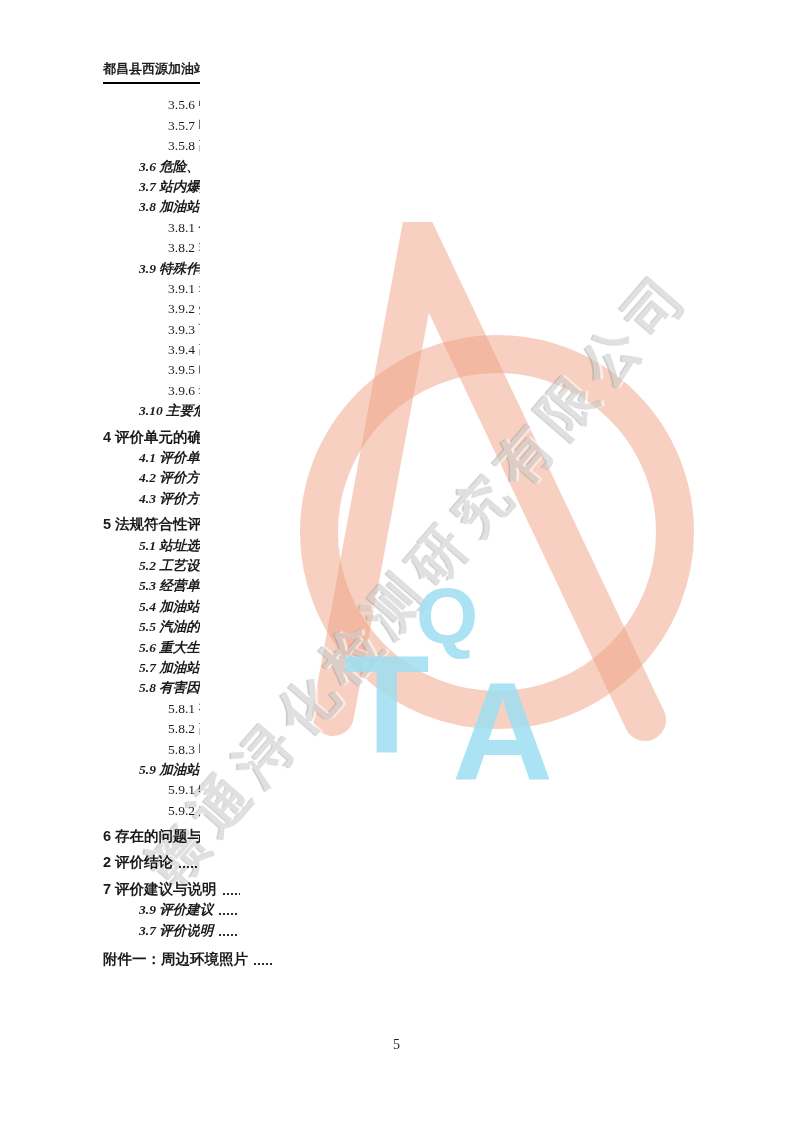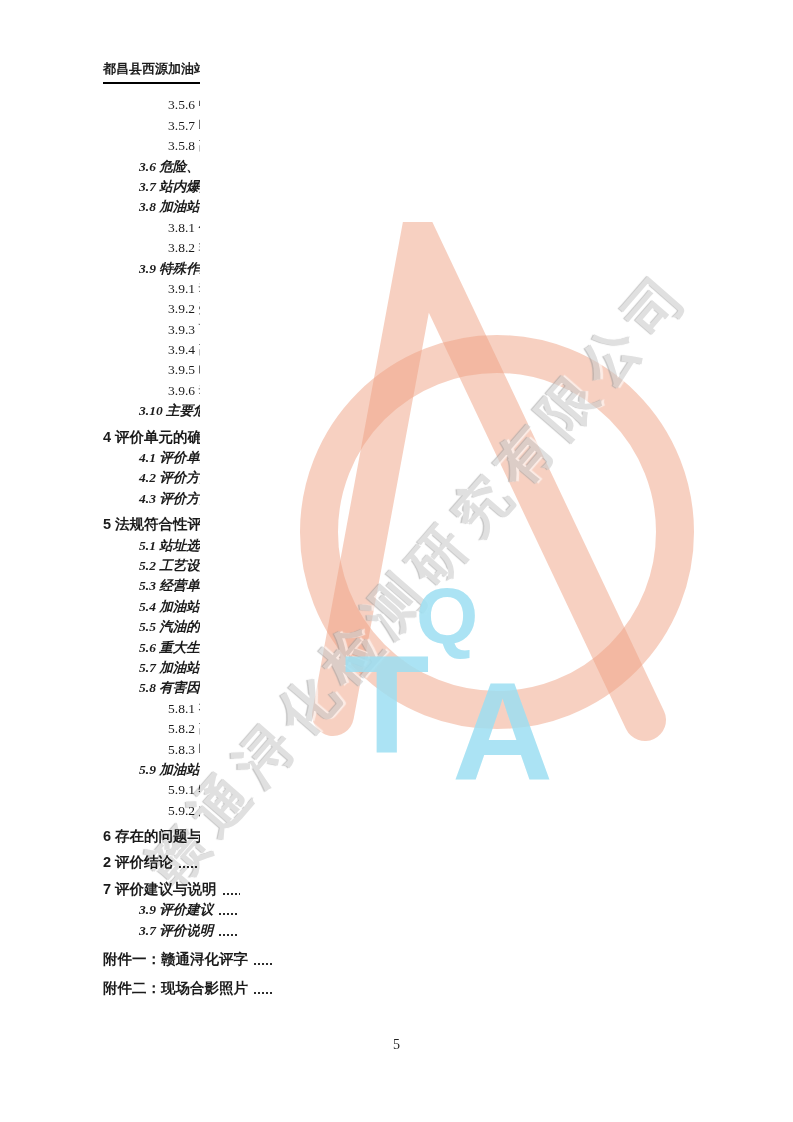--- a/index.html
+++ b/index.html
@@ -254,28 +254,23 @@
         <span class="label">3.9 评价建议</span>
         <span class="leader"></span>
         <span class="page">80</span>
       </div>
       <div class="row lvl2">
         <span class="label">3.7 评价说明</span>
         <span class="leader"></span>
         <span class="page">81</span>
       </div>
       <div class="row lvl1 attach">
-        <span class="label">附件一：赣通浔化评字</span>
+        <span class="label">附件一：周边环境照片</span>
         <span class="leader"></span>
         <span class="page">82</span>
-      </div>
-      <div class="row lvl1 attach">
-        <span class="label">附件二：现场合影照片</span>
-        <span class="leader"></span>
-        <span class="page">84</span>
       </div>
     </div>
 
   <div class="footer">5</div>
 
   <div class="watermark">
     <svg class="seal-svg" width="470" height="570" viewBox="0 0 470 570">
       <circle cx="229" cy="310" r="178" fill="none" stroke="#f0a183" stroke-width="38" opacity="0.5"></circle>
       <path d="M65 493 L152 23 L377 498" fill="none" stroke="#f0a183" stroke-width="42" stroke-linecap="round" stroke-linejoin="miter" opacity="0.5"></path>
     </svg>

